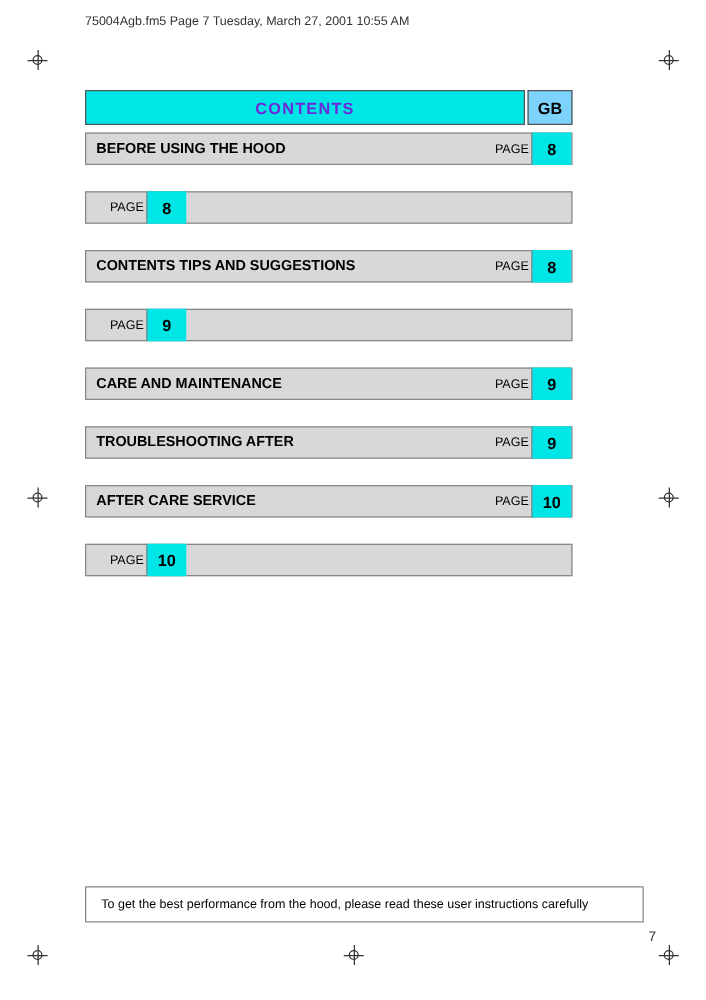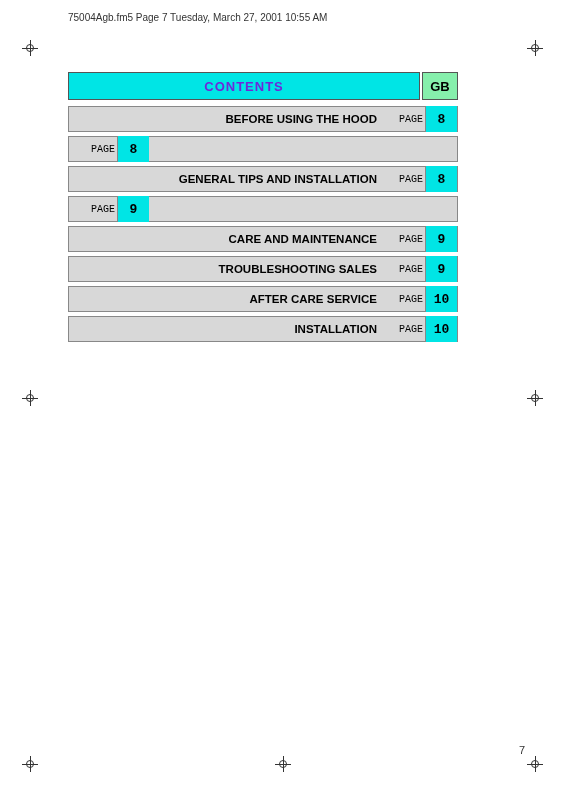--- a/index.html
+++ b/index.html
@@ -15,21 +15,20 @@
       font-family: Arial, Helvetica, sans-serif;
       position: relative;
       overflow: hidden;
     }
 
     .page {
       width: 565px;
       height: 800px;
       background: #ffffff;
       position: relative;
-      text-align: right;
     }
 
     
     .file-info {
       position: absolute;
       top: 12px;
       left: 68px;
       font-size: 10px;
       color: #333;
       font-family: Arial, sans-serif;
@@ -109,61 +108,60 @@
     }
 
     .contents-title-text {
       font-weight: bold;
       font-size: 13px;
       color: #6d28d9;
       letter-spacing: 1px;
     }
 
     .contents-gb-box {
-      background: #86efac;
+      background: #7dd3fc;
       width: 36px;
       display: flex;
       align-items: center;
       justify-content: center;
       border: 1.5px solid #555;
       margin-left: 2px;
     }
 
     .contents-gb-text {
       font-weight: bold;
       font-size: 13px;
       color: #000;
     }
 
     
     .toc-row {
       display: flex;
       width: 100%;
       height: 26px;
-      margin-bottom: 4px;
+      margin-bottom: 21px;
       border: 1.5px solid #888;
       background: #d8d8d8;
       align-items: center;
     }
 
     .toc-label {
       flex: 1;
       padding-left: 8px;
       font-weight: bold;
       font-size: 11.5px;
       color: #000;
     }
 
     .toc-page {
       display: flex;
       align-items: center;
       padding-right: 0;
       min-width: 80px;
       justify-content: flex-end;
-      font-family: Liberation Mono, monospace;
     }
 
     .toc-page-word {
       font-size: 10px;
       font-weight: normal;
       color: #000;
       margin-right: 2px;
       font-style: normal;
     }
 
@@ -257,21 +255,21 @@
         </div>
         <div class="toc-row">
           <div class="toc-page">
             <span class="toc-page-word">PAGE</span>
             <div class="toc-page-num-box">
               <span class="toc-page-num">8</span>
             </div>
           </div>
         </div>
         <div class="toc-row">
-          <span class="toc-label">GENERAL TIPS AND INSTALLATION</span>
+          <span class="toc-label">CONTENTS TIPS AND SUGGESTIONS</span>
           <div class="toc-page">
             <span class="toc-page-word">PAGE</span>
             <div class="toc-page-num-box">
               <span class="toc-page-num">8</span>
             </div>
           </div>
         </div>
         <div class="toc-row">
           <div class="toc-page">
             <span class="toc-page-word">PAGE</span>
@@ -283,46 +281,46 @@
         <div class="toc-row">
           <span class="toc-label">CARE AND MAINTENANCE</span>
           <div class="toc-page">
             <span class="toc-page-word">PAGE</span>
             <div class="toc-page-num-box">
               <span class="toc-page-num">9</span>
             </div>
           </div>
         </div>
         <div class="toc-row">
-          <span class="toc-label">TROUBLESHOOTING SALES</span>
+          <span class="toc-label">TROUBLESHOOTING AFTER</span>
           <div class="toc-page">
             <span class="toc-page-word">PAGE</span>
             <div class="toc-page-num-box">
               <span class="toc-page-num">9</span>
             </div>
           </div>
         </div>
         <div class="toc-row">
           <span class="toc-label">AFTER CARE SERVICE</span>
           <div class="toc-page">
             <span class="toc-page-word">PAGE</span>
             <div class="toc-page-num-box">
               <span class="toc-page-num">10</span>
             </div>
           </div>
         </div>
         <div class="toc-row">
-          <span class="toc-label">INSTALLATION</span>
           <div class="toc-page">
             <span class="toc-page-word">PAGE</span>
             <div class="toc-page-num-box">
               <span class="toc-page-num">10</span>
             </div>
           </div>
         </div>
       </div>
 
   </div>
 
+  <div class="bottom-note">To get the best performance from the hood, please read these user instructions carefully</div>
 
   <div class="page-number">7</div>
 
 </div>
 
 </body></html>

